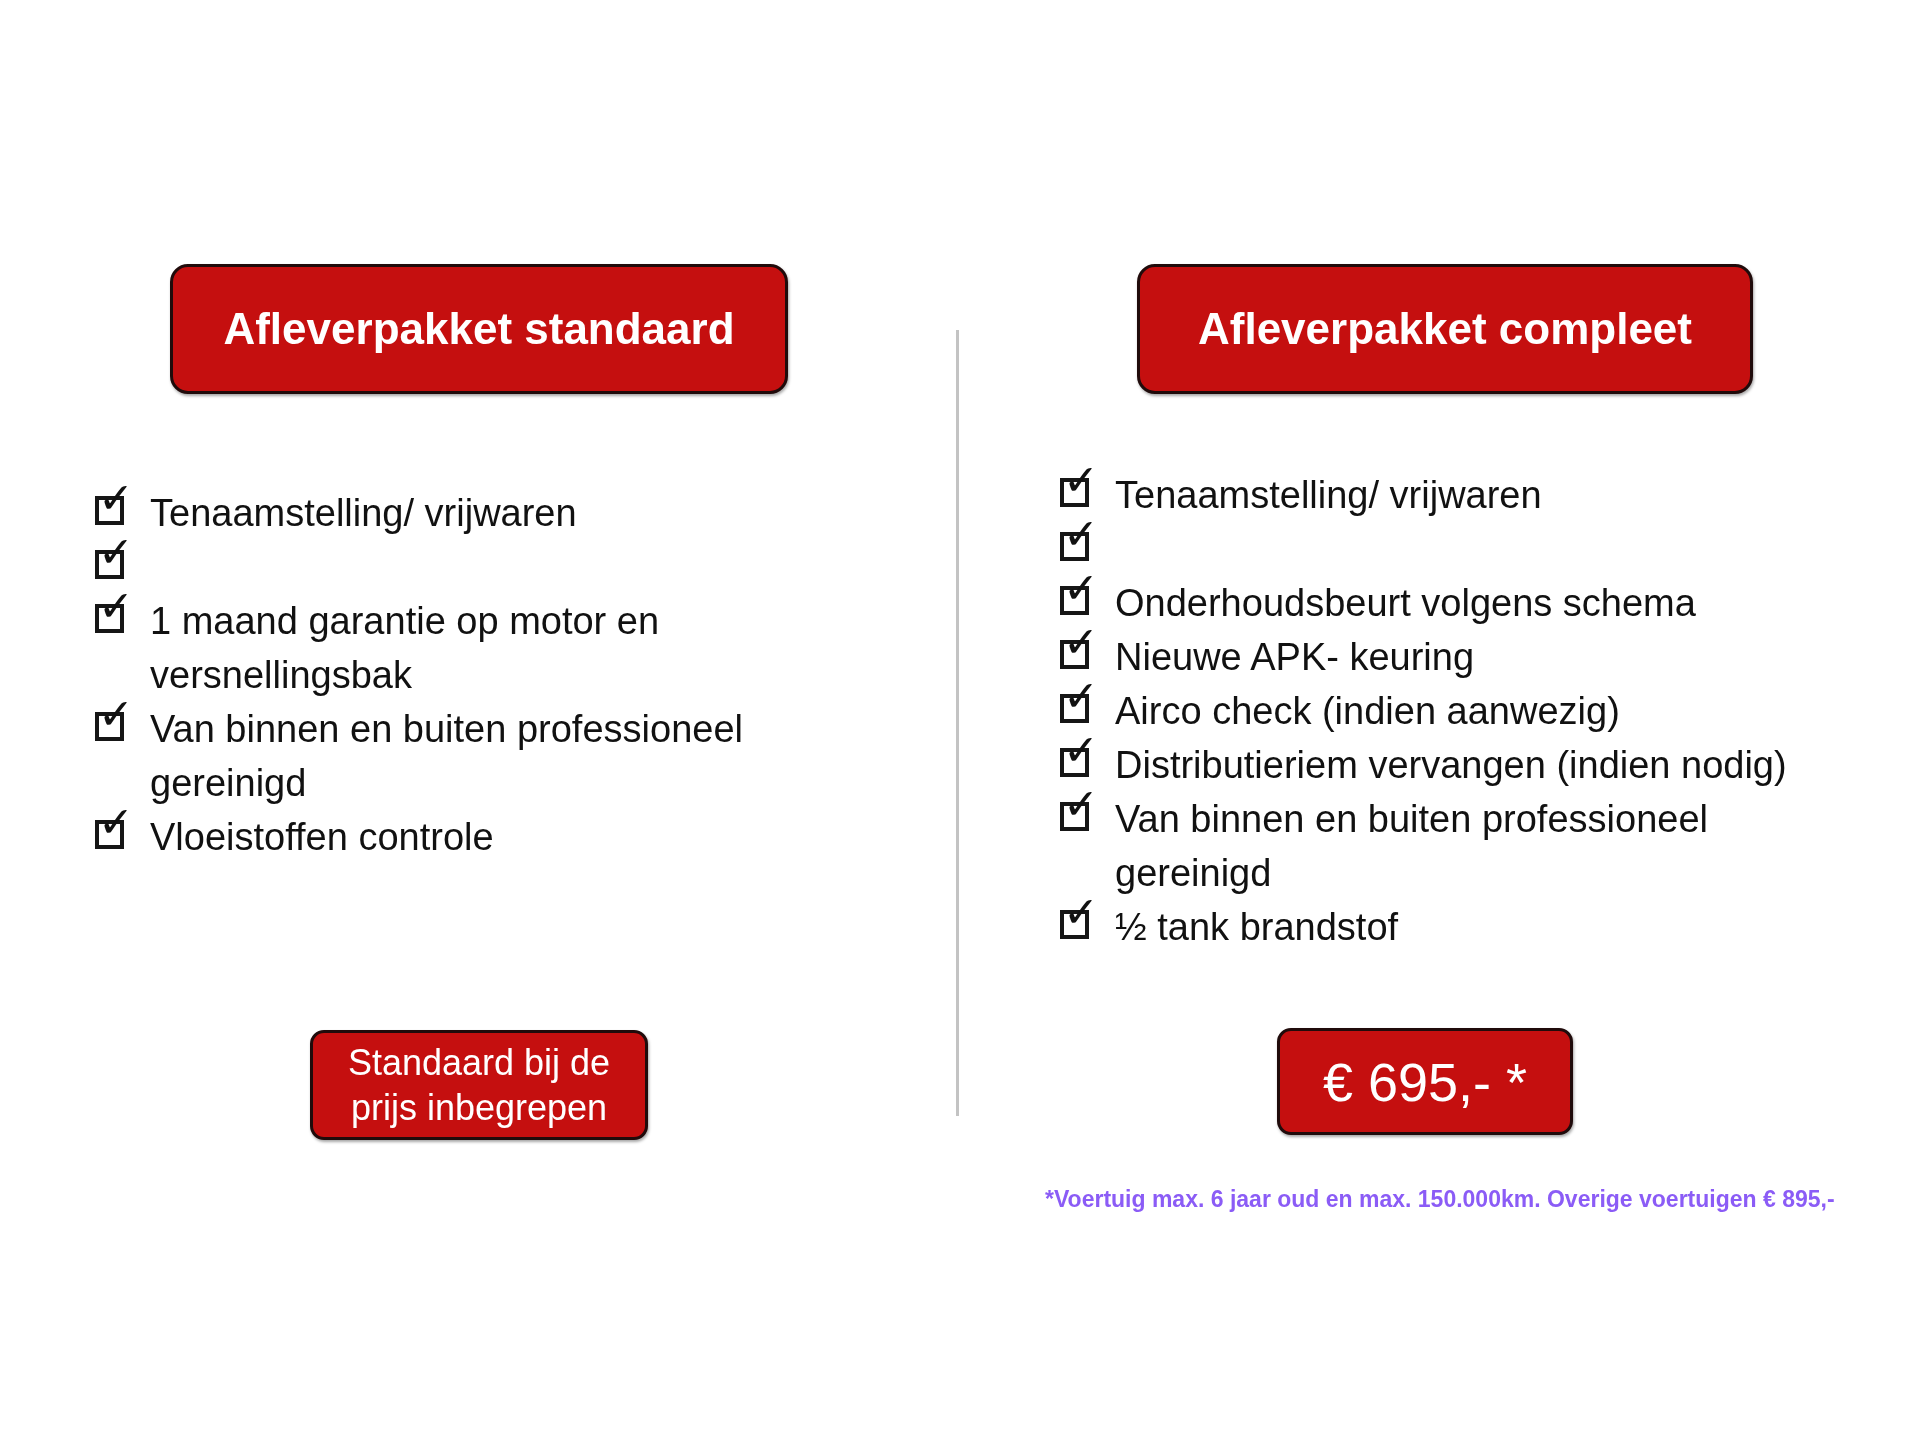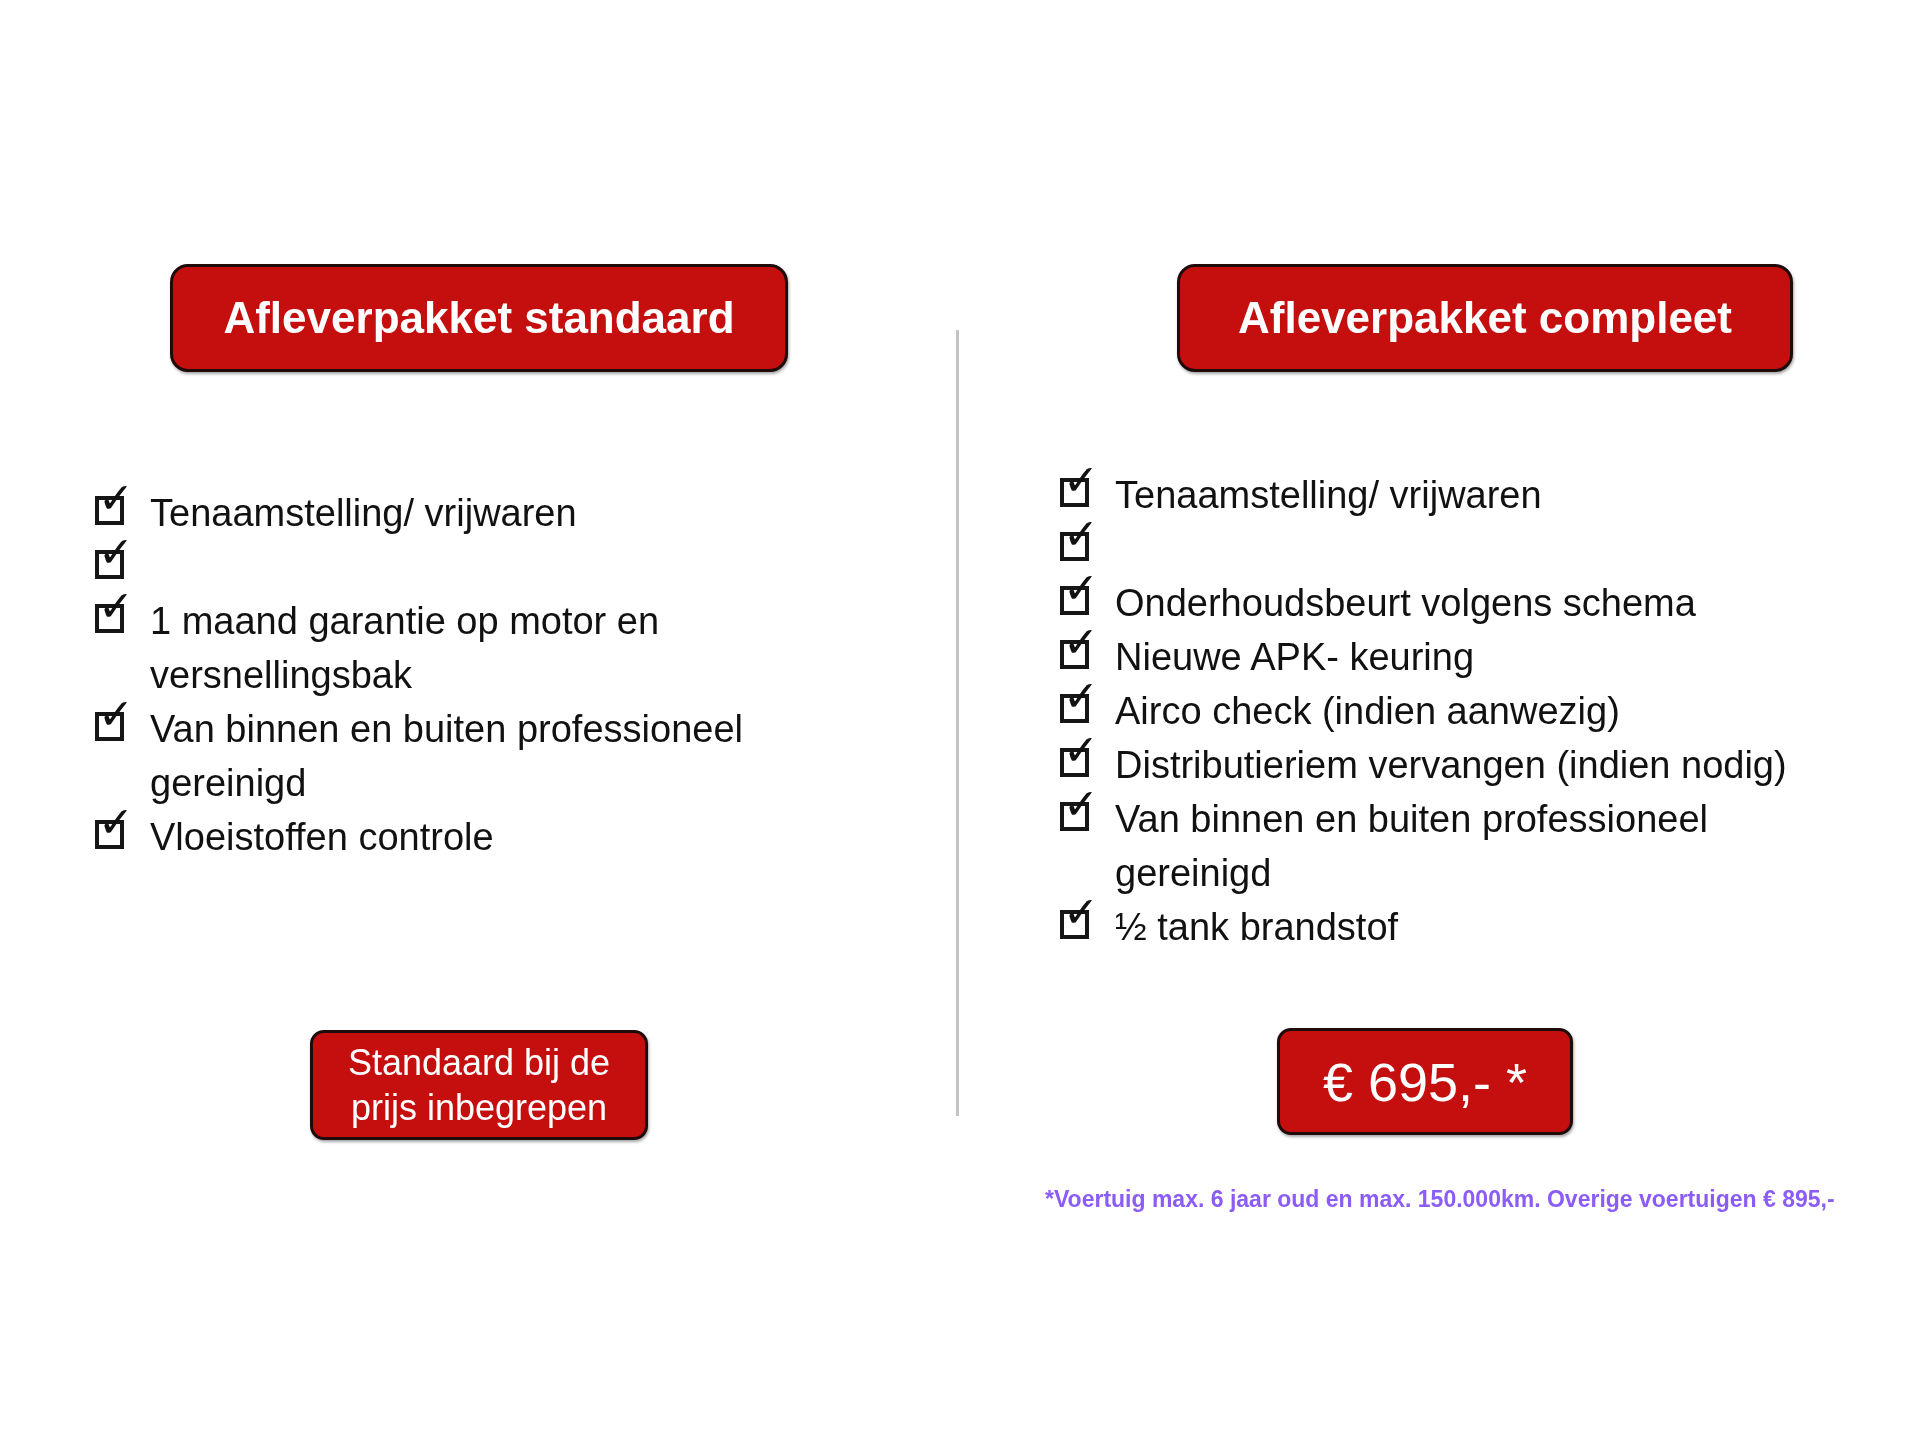--- a/index.html
+++ b/index.html
@@ -14,35 +14,35 @@
     position:relative;
     background:#ffffff;
     font-family:"Liberation Sans", sans-serif;
     color:var(--text);
     overflow:hidden;
   }
 
   
   .header-box {
     position:absolute;
-    height:108px;
+    height:130px;
     background:var(--badge-red);
     border:3px solid var(--badge-border);
     border-radius:18px;
     color:#ffffff;
     font-size:44px;
     font-weight:700;
     display:flex;
     align-items:center;
     justify-content:center;
     white-space:nowrap;
     box-shadow:1px 2px 3px rgba(0,0,0,.35);
   }
   #header-left  { left:170px;  top:264px; width:618px; }
-  #header-right { left:1137px; top:264px; width:616px;margin-left:40px; }
+  #header-right { left:1137px; top:264px; width:616px; }
 
   
   .divider {
     position:absolute;
     left:956px; top:330px;
     width:3px; height:786px;
     background:var(--divider);
   }
 
   

